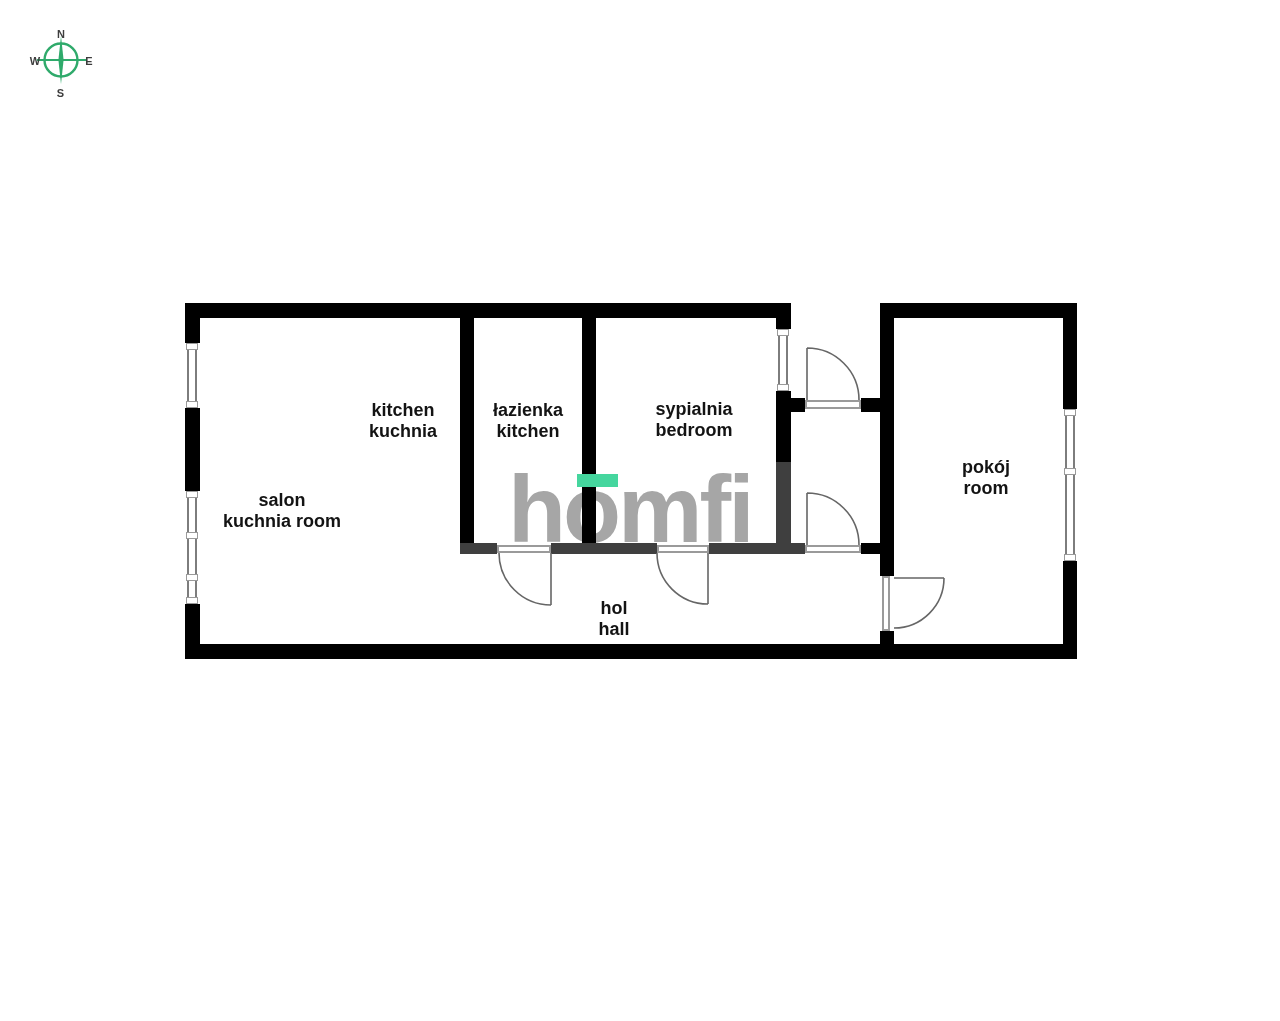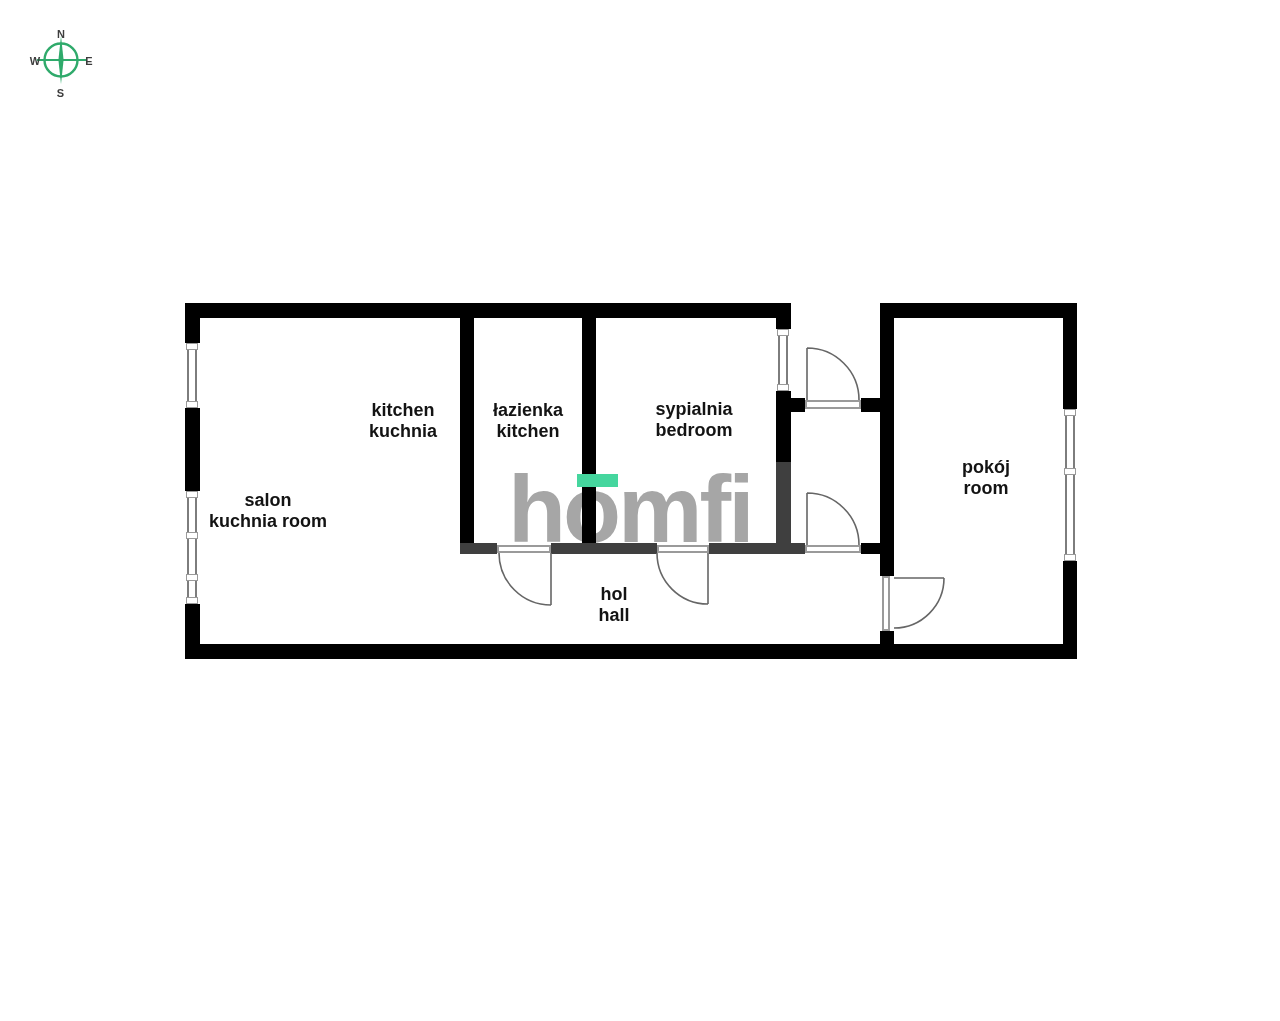--- a/index.html
+++ b/index.html
@@ -96,37 +96,37 @@
   <svg class="doors" viewBox="0 0 1280 1021">
     <g stroke="#666" stroke-width="1.6" fill="none">
       <path d="M 499 553 A 52 52 0 0 0 551 605 M 551 553 L 551 605"></path>
       <path d="M 657 553 A 51 51 0 0 0 708 604 M 708 553 L 708 604"></path>
       <path d="M 859 545 A 52 52 0 0 0 807 493 M 807 545 L 807 493"></path>
       <path d="M 859 400 A 52 52 0 0 0 807 348 M 807 400 L 807 348"></path>
       <path d="M 894 578 L 944 578 M 944 578 A 50 50 0 0 1 894 628"></path>
     </g>
   </svg>
 
-  <div class="room-label" style="left:268px;top:490px">
+  <div class="room-label" style="left:282px;top:490px">
     <div>salon</div>
     <div>kuchnia room</div>
   </div>
   <div class="room-label" style="left:403px;top:400px">
     <div>kitchen</div>
     <div>kuchnia</div>
   </div>
   <div class="room-label" style="left:528px;top:400px">
     <div>łazienka</div>
     <div>kitchen</div>
   </div>
   <div class="room-label" style="left:694px;top:399px">
     <div>sypialnia</div>
     <div>bedroom</div>
   </div>
-  <div class="room-label" style="left:614px;top:584px">
+  <div class="room-label" style="left:614px;top:598px">
     <div>hol</div>
     <div>hall</div>
   </div>
   <div class="room-label" style="left:986px;top:457px">
     <div>pokój</div>
     <div>room</div>
   </div>
 
 </div>
 

